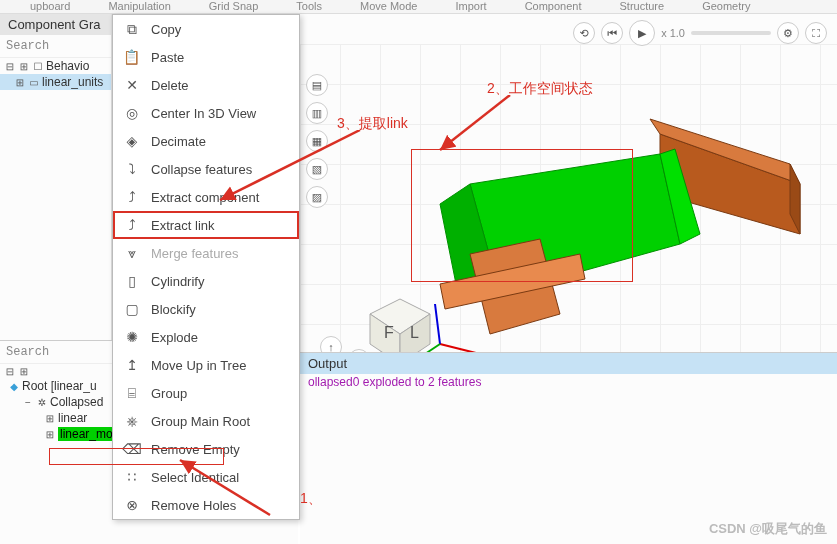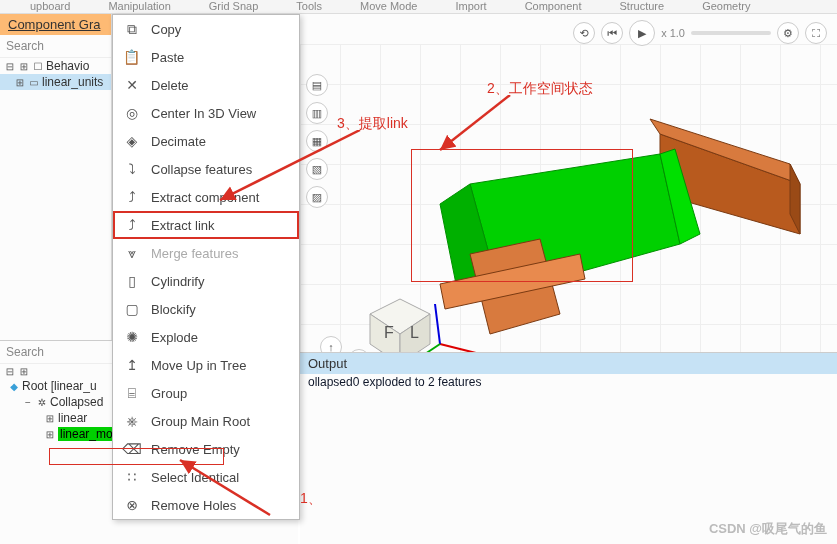--- a/index.html
+++ b/index.html
@@ -1,39 +1,39 @@
 <!DOCTYPE html>
 <html><head>
 <meta charset="utf-8">
 <style>
   * { box-sizing: border-box; margin: 0; padding: 0; font-family: "Segoe UI", Arial, sans-serif; }
   body { width: 837px; height: 544px; background: #fff; position: relative; overflow: hidden; font-size: 13px; color: #333; }
   .topbar { height: 14px; background: #f5f5f5; border-bottom: 1px solid #ddd; display: flex; gap: 38px; padding-left: 30px; font-size: 11px; color: #888; align-items:flex-start; overflow:hidden; }
-  .panel-header { background:#fdba74; padding:3px 8px; font-size:13px; color:#333;text-decoration:underline; }
+  .panel-header { background:#e5e5e5; padding:3px 8px; font-size:13px; color:#333; }
   .left-col { position:absolute; left:0; top:14px; width:112px; height:530px; background:#fcfcfc; border-right:1px solid #ddd; }
-  .search-box { padding:4px 6px; color:#888; font-size:12px; border-bottom:1px solid #eee; }
+  .search-box { padding:4px 6px; color:#888; font-size:12px; border-bottom:1px solid #eee;font-family:Liberation Mono, monospace; }
   .tree-row { display:flex; align-items:center; gap:2px; padding:1px 4px; font-size:12px; }
   .tree-row.sel { background:#c6e2f5; }
   .tree-icon { width:12px; height:12px; display:inline-flex; align-items:center; justify-content:center; font-size:10px; color:#555;}
   .left-lower { position:absolute; left:0; top:340px; width:298px; background:#fcfcfc; border-top:1px solid #ccc; }
   .ctx-menu { position:absolute; left:112px; top:14px; width:188px; background:#fff; border:1px solid #bbb; box-shadow:2px 2px 6px rgba(0,0,0,0.2); z-index:50; }
   .ctx-item { display:flex; align-items:center; gap:10px; padding:5px 10px; font-size:13px; color:#444; background:#fff;}
   .ctx-item.disabled { color:#aaa; }
   .ctx-item.hl { outline:2px solid #d93025; outline-offset:-2px; }
   .ctx-icon { width:18px; height:18px; display:flex; align-items:center; justify-content:center; font-size:14px; color:#555; }
   .viewport { position:absolute; left:300px; top:14px; right:0; bottom:150px; background:#fcfcfc; }
   .grid { position:absolute; inset:30px 0 0 0; background-image:linear-gradient(#eee 1px,transparent 1px),linear-gradient(90deg,#eee 1px,transparent 1px); background-size:40px 40px; }
   .vp-topbar { position:absolute; top:6px; right:10px; display:flex; align-items:center; gap:6px; }
   .vp-btn { width:22px; height:22px; border:1px solid #ccc; border-radius:11px; background:#fff; display:flex; align-items:center; justify-content:center; font-size:11px; color:#555;}
   .vp-btn.big{ width:26px;height:26px;border-radius:13px;}
   .vp-sidebtns { position:absolute; left:6px; top:60px; display:flex; flex-direction:column; gap:6px;}
   .vp-navbtns { position:absolute; left:20px; bottom:10px; display:flex; gap:6px; align-items:center;}
   .output { position:absolute; left:300px; right:0; bottom:0; height:192px; background:#fcfcfc; border-top:1px solid #ccc; }
   .out-header { background:#c6e2f5; padding:3px 8px; font-size:13px; }
-  .out-line { padding:1px 8px; font-size:12px; color:#0f172a; }
+  .out-line { padding:1px 8px; font-size:12px; color:#a21caf; }
   .annot { position:absolute; color:#d93025; font-size:14px; z-index:60; pointer-events:none;}
   .redbox { position:absolute; border:1.5px solid #d93025; z-index:60; pointer-events:none;}
   .arrow { position:absolute; z-index:60; pointer-events:none;}
   .watermark { position:absolute; right:10px; bottom:6px; color:#bbb; font-size:13px; z-index:70;font-weight:bold;}
   .tree-hl { background:#00d000; color:#000; }
 </style>
 </head>
 <body>
 
 <div class="topbar">

